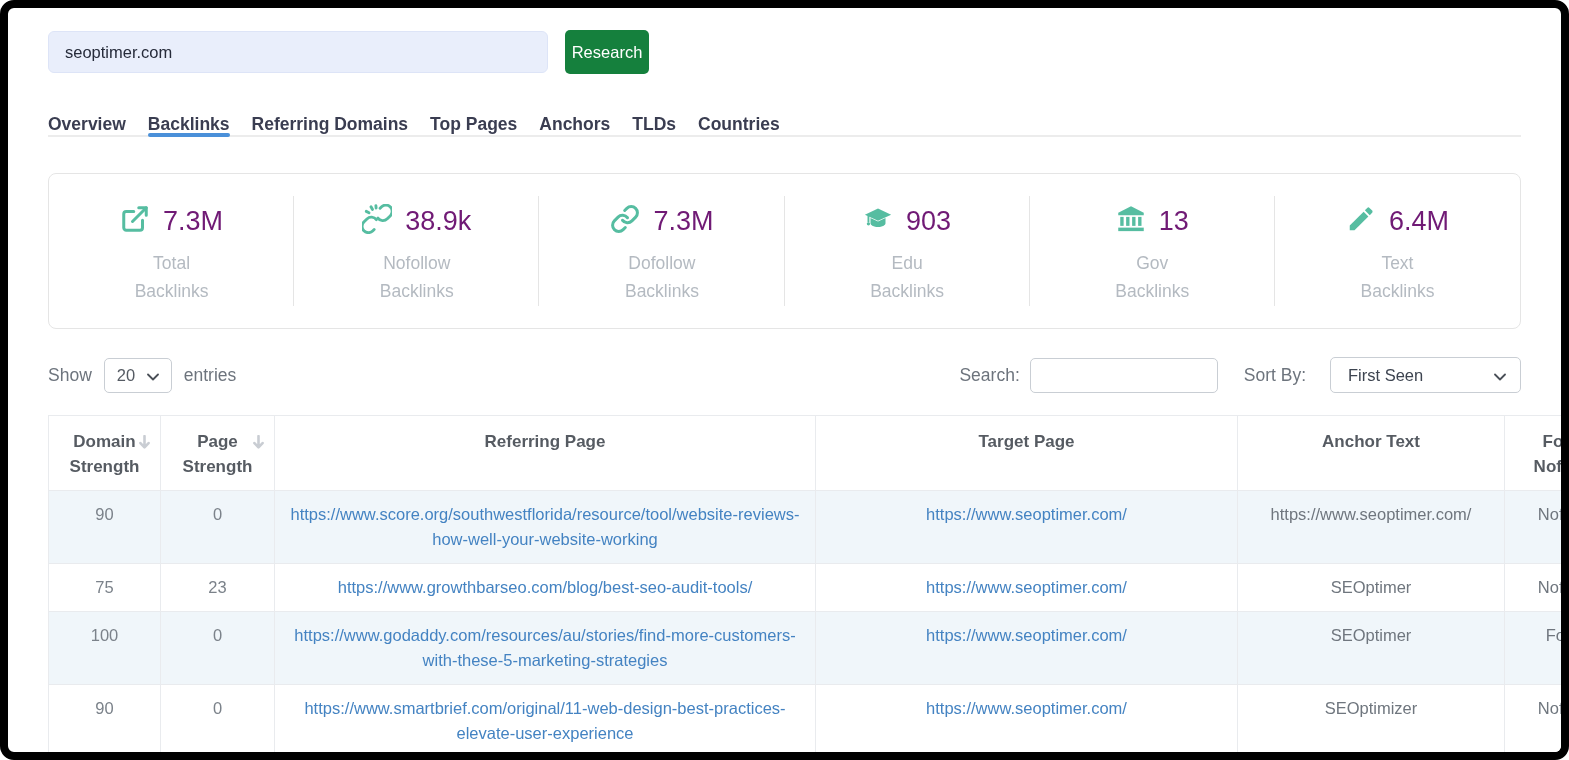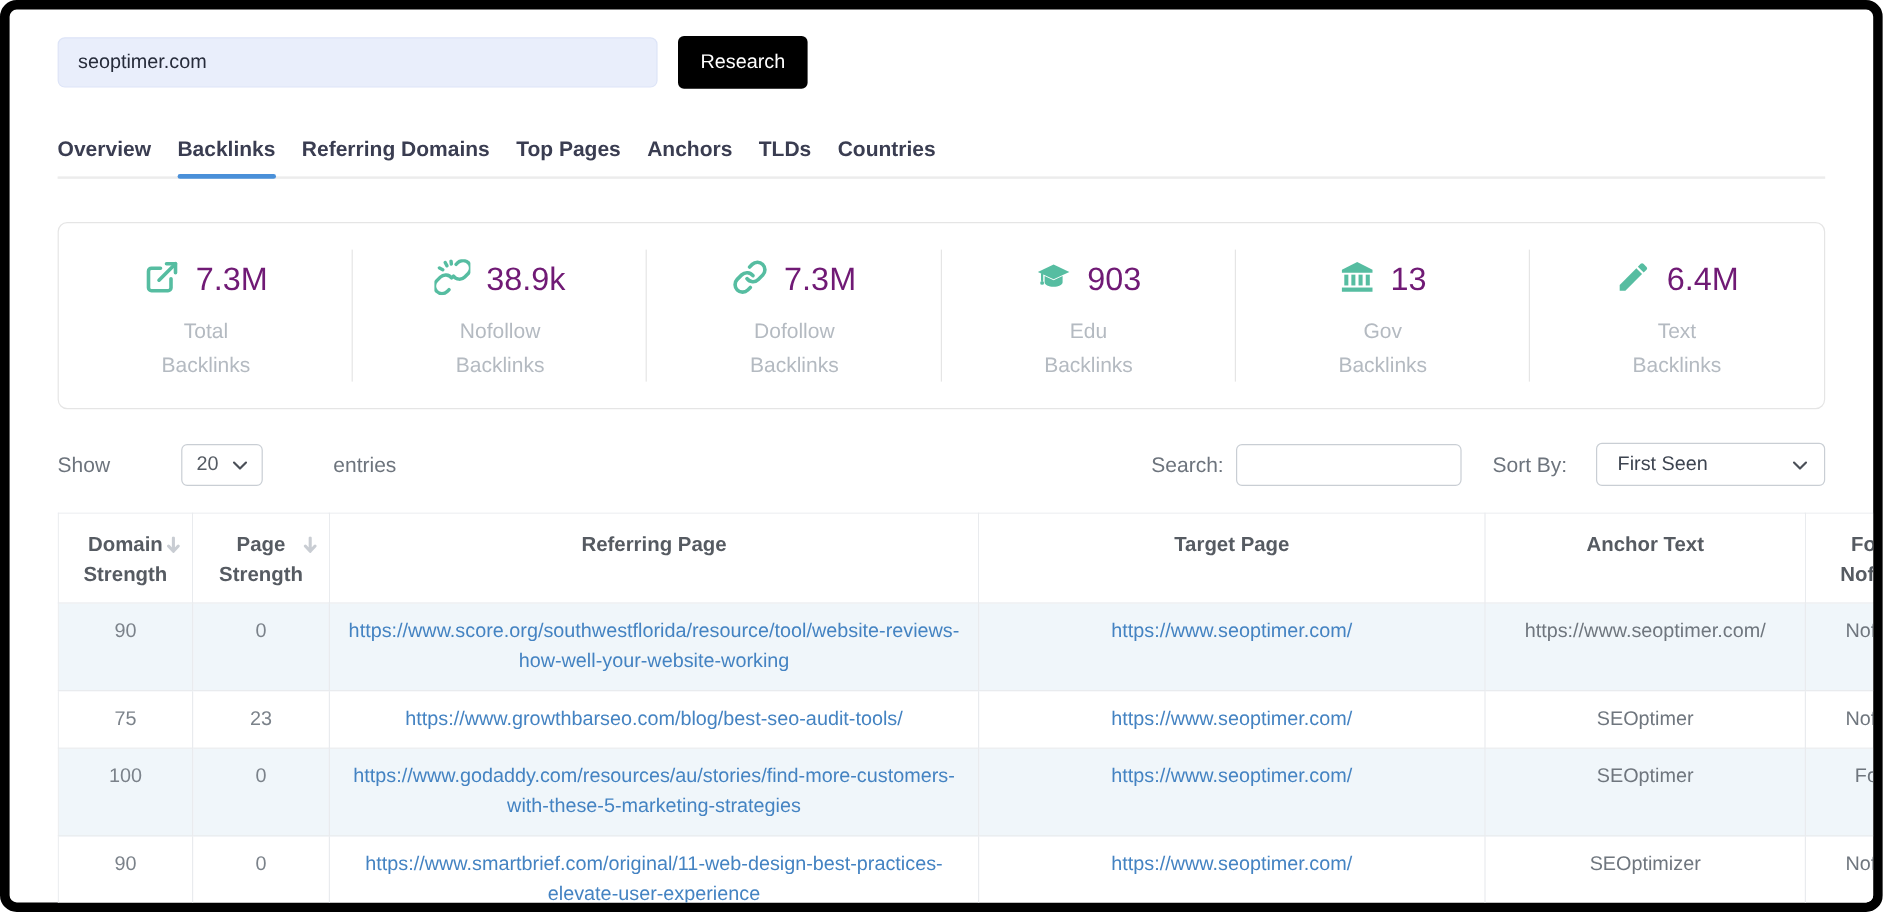--- a/index.html
+++ b/index.html
@@ -15,29 +15,29 @@
   .content { padding:0 40px; }
 
   
   .search-row { margin-top:22px; display:flex; align-items:center; }
   .domain-input {
     width:500px; height:42px; background:#e9eefb; border:1px solid #dde4f7;
     border-radius:6px; font-size:16.5px; color:#262b3a; padding:16px 16px;
     font-family:inherit; outline:none;
   }
   .research-btn {
-    margin-left:17px; width:108px; height:44px; background:#000000; color:#fff;
+    margin-left:17px; width:84px; height:44px; background:#15803d; color:#fff;
     font-size:16.5px; border:none; border-radius:5px; cursor:pointer; font-family:inherit;
   }
 
   
   .tabs { margin-top:40px; display:flex; gap:22px; border-bottom:2px solid #ececec; }
   .tab {
     font-size:17.5px; font-weight:bold; color:#3a3d51;
-    padding-bottom:12px; cursor:pointer; position:relative; white-space:nowrap;
+    cursor:pointer; position:relative; white-space:nowrap;
   }
   .tab.active::after {
     content:''; position:absolute; left:0; right:0; bottom:-2px; height:4px;
     background:#4a90d9; border-radius:2px;
   }
 
   
   .stats-card {
     margin-top:36px; border:1px solid #e5e5e5; border-radius:8px;
     height:156px; display:flex; background:#fff;
@@ -45,21 +45,21 @@
   .stat { flex:1; position:relative; text-align:center; padding-top:30px; }
   .stat:not(:last-child)::after {
     content:''; position:absolute; right:0; top:22px; bottom:22px; width:1px; background:#e5e5e5;
   }
   .stat-top { display:flex; justify-content:center; align-items:center; gap:13px; }
   .stat-top svg { width:30px; height:30px; flex:0 0 auto; }
   .stat-value { font-size:27px; font-weight:normal; color:#701a75; }
   .stat-label { margin-top:11px; font-size:17.5px; color:#b4bac1; line-height:28px; }
 
   
-  .controls { margin-top:28px; display:flex; align-items:center; font-size:17.5px; color:#6d747d;gap:47px; }
+  .controls { margin-top:28px; display:flex; align-items:center; font-size:17.5px; color:#6d747d; }
   .select-box {
     display:inline-flex; align-items:center; justify-content:space-between;
     border:1px solid #c9ced4; border-radius:5px; height:35px; padding:0 12px;
     color:#555b63; font-size:16.5px; background:#fff; cursor:pointer;
   }
   .select-box svg { width:12px; height:8px; margin-left:8px; flex:0 0 auto; }
   .entries-select { width:68px; margin:0 12px; }
   .controls-right { margin-left:auto; display:flex; align-items:center; }
   .table-search-input {
     width:188px; height:35px; border:1px solid #c9ced4; border-radius:5px;

